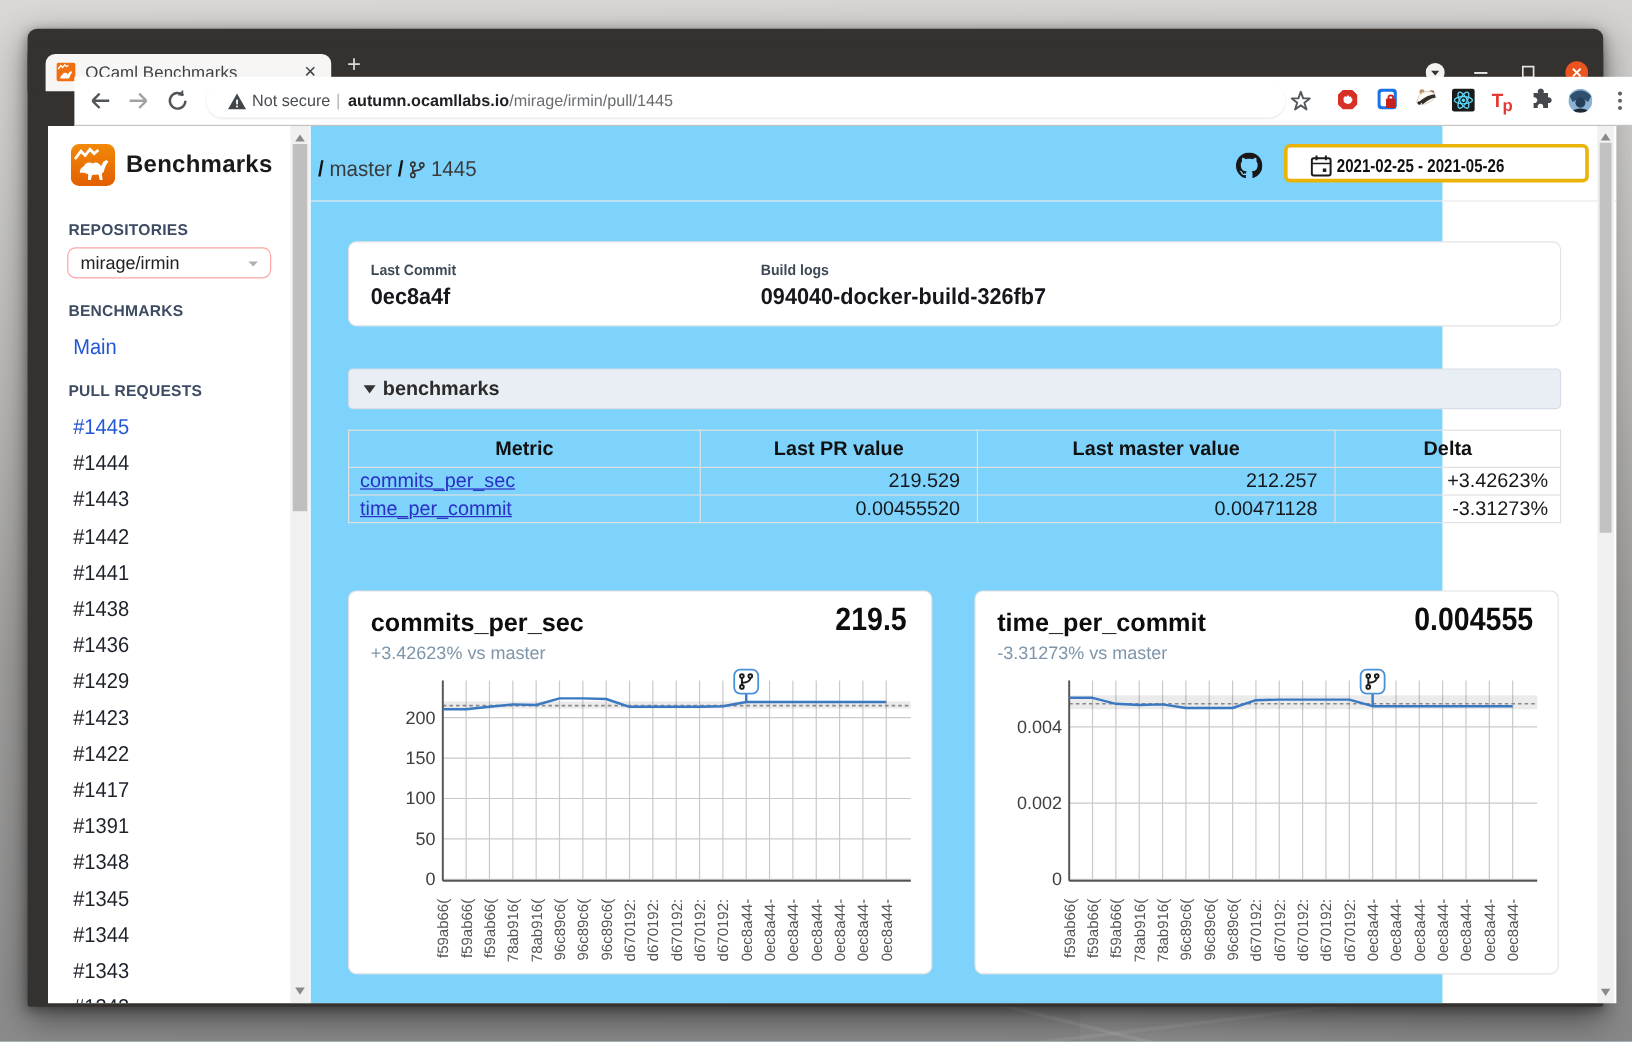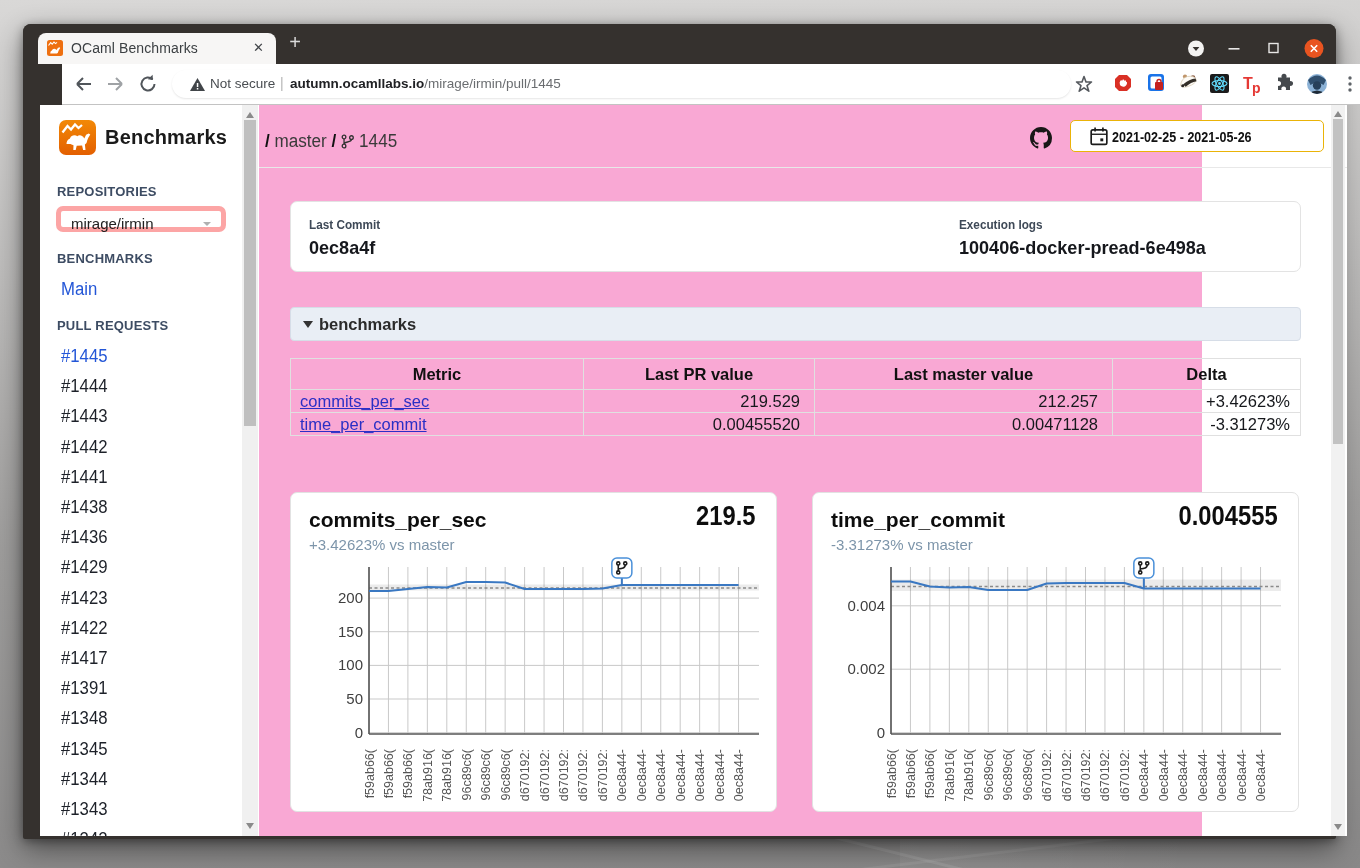--- a/index.html
+++ b/index.html
@@ -8,21 +8,21 @@
     font-family:"Liberation Sans", sans-serif;
     background: linear-gradient(178deg, #d9d8d7 0%, #bebdbc 30%, #9f9e9d 60%, #898888 100%);
     position:relative;
   }
   .window {
     position:absolute; left:23px; top:24px; width:1313px; height:815px;
     background:#35312e; border-radius:8px 8px 2px 2px;
     box-shadow: 0 10px 28px rgba(0,0,0,.45), 0 2px 10px rgba(0,0,0,.35);
   }
   
-  .titlebar { position:absolute; left:0; top:0; width:100%; height:40px; background:#35312e; border-radius:8px 8px 0 0; }
+  .titlebar { position:absolute; left:0; top:12px; width:100%; height:40px; background:#35312e; border-radius:8px 8px 0 0; }
   .tab { position:absolute; left:15px; top:9px; width:238px; height:31px; background:#f7f6f5; border-radius:8px 8px 0 0; }
   .tab .fav { position:absolute; left:9px; top:7px; }
   .tab .ttl { position:absolute; left:33px; top:7px; font-size:14px; color:#3c4043; letter-spacing:.1px;}
   .tab .x { position:absolute; right:12px; top:7px; font-size:13px; color:#414549; }
   .newtab { position:absolute; left:258px; top:5px; width:28px; height:28px; color:#dadada; font-size:20px; text-align:center; line-height:27px; font-weight:400;}
   .wbtn { position:absolute; top:0; height:40px; }
   
   .toolbar { position:absolute; left:3px; top:40px; width:1307px; height:41px; background:#ffffff; border-bottom:1px solid #c3c3c3;margin-left:36px; }
   .navic { position:absolute; top:0; color:#555a5f; }
   .omni { position:absolute; left:110px; top:6px; width:899px; height:28px; background:#ffffff; border-radius:14px; box-shadow:0 1px 2px rgba(0,0,0,.10); }
@@ -34,34 +34,34 @@
   
   .content { position:absolute; left:17px; top:81px; width:1307px; height:731px; background:#fff; overflow:hidden;
              font-family:"Liberation Sans", sans-serif; color:#222; }
   
   .side { position:absolute; left:0; top:0; width:219px; height:731px; background:#fff; }
   .sbar { position:absolute; left:202px; top:0; width:16px; height:731px; background:#f0f0f0; }
   .sbar .thumb { position:absolute; left:2px; top:15px; width:12px; height:306px; background:#bfbfbf; }
   .logo { position:absolute; left:19px; top:15px; }
   .brand { position:absolute; left:65px; top:21px; font-size:20px; font-weight:700; color:#1a1a1a; letter-spacing:.2px; }
   .shead { position:absolute; left:17px; font-size:13px; font-weight:700; color:#3d4c63; letter-spacing:.2px; }
-  .select { position:absolute; left:16px; top:101px; width:170px; height:26px; border:5px solid #fca5a5; border-radius:7px; background:#fff; }
+  .select { position:absolute; left:16px; top:101px; width:170px; height:26px; border:1px solid #fca5a5; border-radius:7px; background:#fff; }
   .select span { position:absolute; left:10px; top:4px; font-size:15px; color:#222; }
   .select .arr { position:absolute; right:10px; top:11px; width:0; height:0; border-left:4.5px solid transparent; border-right:4.5px solid transparent; border-top:4.5px solid #b0b0b0; }
   .slink { position:absolute; left:21px; font-size:18px; color:#2356d7; transform:scaleX(.93); transform-origin:left center; }
   .sitem { position:absolute; left:21px; font-size:18px; color:#1d2129; transform:scaleX(.93); transform-origin:left center; }
   .sitem.act { color:#2356d7; }
   
-  .main { position:absolute; left:219px; top:0; width:943px; height:731px; background:#f9a8d4; }
+  .main { position:absolute; left:219px; top:0; width:943px; height:731px; background:#7dd3fc; }
   .mbar { position:absolute; left:1072px; top:0; width:14px; height:731px; background:#f1f1f1; }
   .mbar .thumb { position:absolute; left:2px; top:14px; width:10px; height:325px; background:#c2c2c2; }
   .crumb { position:absolute; left:6px; top:26px; font-size:18px; color:#3a3a3a; transform:scaleX(.95); transform-origin:left center; white-space:nowrap; }
   .crumb b { color:#111; font-weight:700; }
   .ghicon { position:absolute; left:771px; top:22px; }
-  .datebox { position:absolute; left:811px; top:15px; width:254px; height:32px; border:1px solid #eab308; border-radius:5px; background:#fff; }
+  .datebox { position:absolute; left:811px; top:15px; width:254px; height:32px; border:3px solid #eab308; border-radius:5px; background:#fff; }
   .datebox .cal { position:absolute; left:19px; top:6px; }
   .datebox .dtx { position:absolute; left:41px; top:7px; font-size:15.5px; font-weight:700; color:#111; transform:scaleX(.81); transform-origin:left center; white-space:nowrap; }
   .hline { position:absolute; left:0; top:62px; width:1088px; height:1px; background:#e8e8e8; }
   
   .icard { position:absolute; left:31px; top:96px; width:1011px; height:71px; border:1px solid #e3e3e3; border-radius:7px; background:#fff; }
   .icol { position:absolute; top:16px; }
   .icol .lab { font-size:12.5px; font-weight:700; color:#3e4957; transform:scaleX(.94); transform-origin:left center; white-space:nowrap; }
   .icol .val { margin-top:5px; font-size:19px; font-weight:700; color:#15171c; transform:scaleX(.95); transform-origin:left center; white-space:nowrap; }
   
   .bbar { position:absolute; left:31px; top:202px; width:1011px; height:34px; background:#e9eef5; border:1px solid #d6dde7; border-radius:4px; }
@@ -270,23 +270,23 @@
             <rect x="9.2" y="10.2" width="2.6" height="2.6" fill="#1b1b1b"></rect>
           </svg>
         <span class="dtx">2021-02-25 - 2021-05-26</span>
       </div>
       <div class="hline"></div>
       <div class="icard">
         <div class="icol" style="left:18px">
             <div class="lab">Last Commit</div>
             <div class="val">0ec8a4f</div>
           </div>
-        <div class="icol" style="left:668px">
-            <div class="lab">Execution logs</div>
-            <div class="val">100406-docker-pread-6e498a</div>
+        <div class="icol" style="left:343px">
+            <div class="lab">Build logs</div>
+            <div class="val">094040-docker-build-326fb7</div>
           </div>
       </div>
       <div class="bbar">
           <div class="tri"></div>
           <div class="txt">benchmarks</div>
         </div>
       <table class="tb">
         <tbody>
             <tr>
               <th style="width:293px">Metric</th>

